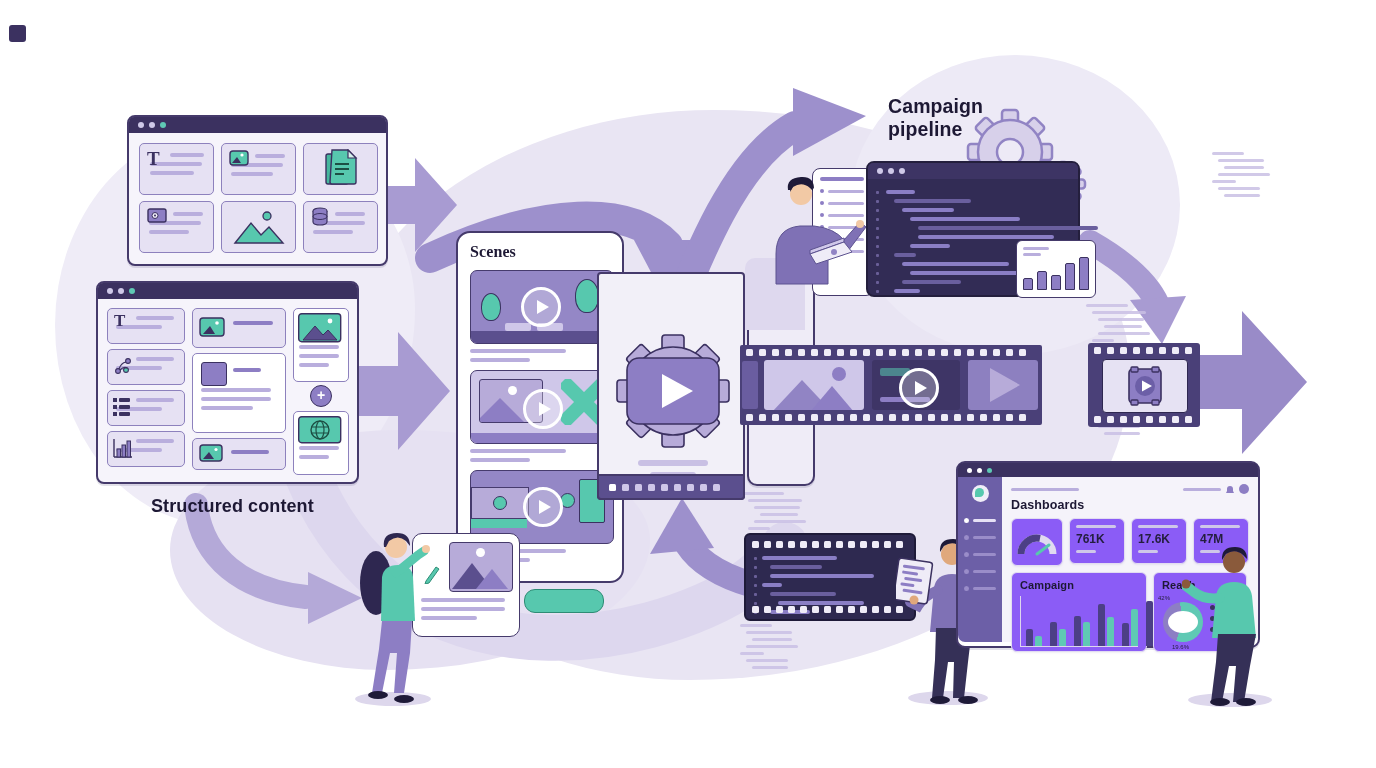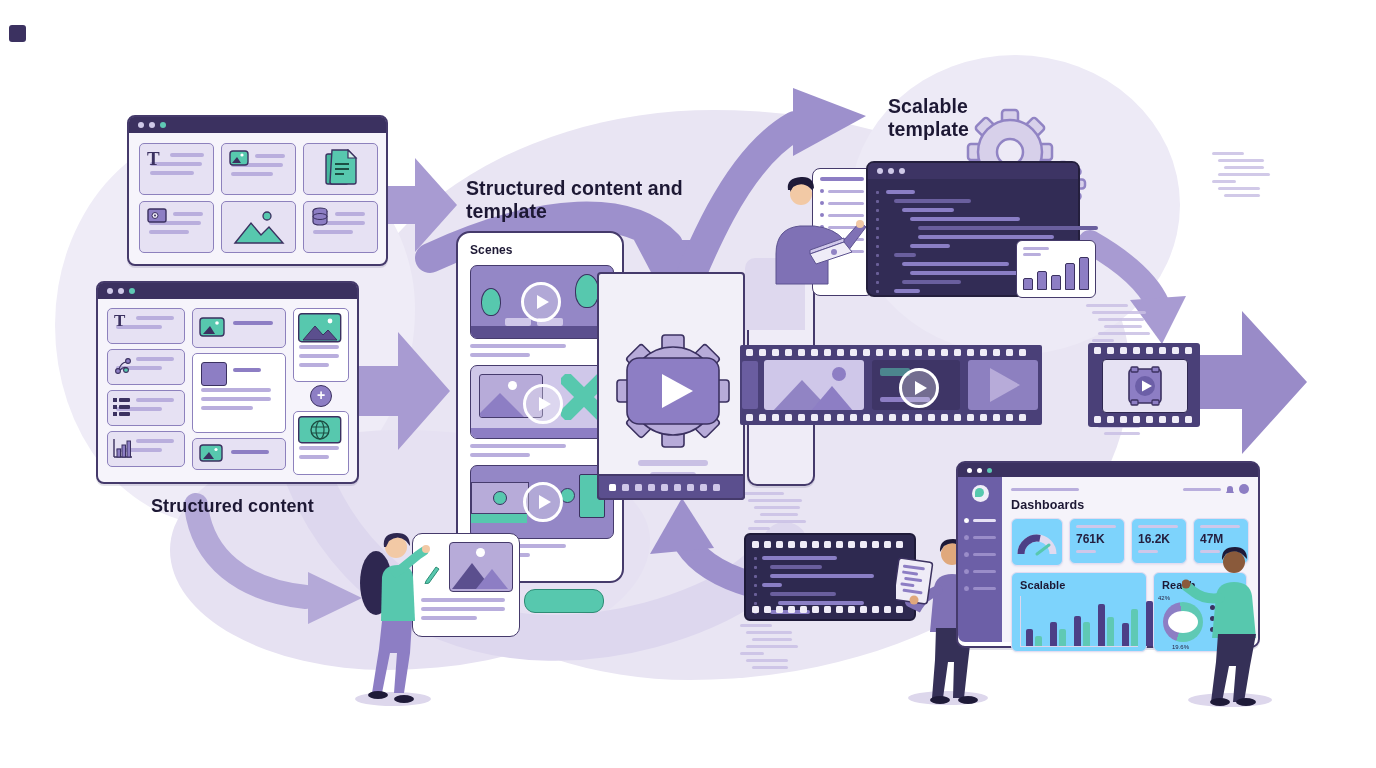--- a/index.html
+++ b/index.html
@@ -28,21 +28,21 @@
     background:rgba(255,255,255,.28);display:flex;align-items:center;justify-content:center;}
   .tri{width:0;height:0;border-style:solid;border-width:7px 0 7px 12px;border-color:transparent transparent transparent #fff;margin-left:3px;}
   .tree{position:absolute;width:18px;height:26px;background:#57c8ae;border:1.5px solid #3b3160;
     border-radius:50% 50% 45% 45%;}
   
   .cl{height:4px;border-radius:2px;background:#8a7ec5;margin-top:5px;}
   .fcl{height:3px;border-radius:1.5px;background:#c9c0e4;margin-top:4px;opacity:.85;}
   .sprock{display:flex;gap:6px;padding:4px 6px;}
   .sp{width:7px;height:7px;background:#efecf7;border-radius:1.5px;flex:none;}
   
-  .statcard{background:#7dd3fc;border:1px solid #e2dcf2;border-radius:6px;box-shadow:0 1px 2px rgba(60,50,100,.08);position:relative;}
+  .statcard{background:#8b5cf6;border:1px solid #e2dcf2;border-radius:6px;box-shadow:0 1px 2px rgba(60,50,100,.08);position:relative;}
   .bargroup{display:flex;align-items:flex-end;gap:2px;}
   .bar{width:7px;border-radius:2px 2px 0 0;}
   .legrow{display:flex;align-items:center;gap:4px;margin-top:6px;}
   .legdot{width:5px;height:5px;border-radius:50%;background:#3b3160;}
   .legln{width:34px;height:3px;border-radius:2px;background:#cfc7e9;}
   .mini-ln{height:3px;border-radius:2px;background:#b9aedd;}
 </style>
 </head>
 <body>
 
@@ -276,21 +276,21 @@
           <path d="M13,11 h18 M13,17 h18" stroke="#1d4f44" stroke-width="1.2"></path>
         </svg>
       <div class="ln" style="width:40px;margin:34px 0 0 5px;"></div>
       <div class="ln" style="width:30px;margin-left:5px;"></div>
     </div>
   </div>
 
   <div class="lbl" style="left:151px;top:496px;font-size:18px;">Structured content</div>
 
   <div class="abs" style="left:456px;top:231px;width:168px;height:352px;background:#fff;border:2px solid #453a6b;border-radius:14px;padding:10px 12px;box-sizing:border-box;">
-    <div class="lbl" style="position:static;font-size:12px;">Scenes</div>
+    <div class="lbl" style="position:static;font-size:16px;font-family:Liberation Serif, serif;">Scenes</div>
     <div class="thumb">
       <div class="tree" style="left:10px;top:22px;"></div>
       <div class="tree" style="right:14px;top:8px;width:22px;height:32px;"></div>
       <div class="abs" style="left:0;bottom:0;width:100%;height:12px;background:#5b4f8e;"></div>
       <div class="abs" style="left:34px;bottom:12px;width:26px;height:8px;background:#cfc7e9;border-radius:2px;"></div>
       <div class="abs" style="left:66px;bottom:12px;width:26px;height:8px;background:#cfc7e9;border-radius:2px;"></div>
       <div class="play" style="left:50px;top:16px;">
           <span class="tri"></span>
         </div>
     </div>
@@ -319,21 +319,20 @@
       <div class="abs" style="right:8px;top:8px;width:24px;height:42px;background:#57c8ae;border:1.4px solid #3b3160;border-radius:2px;"></div>
       <div class="abs" style="right:38px;top:22px;width:13px;height:13px;border-radius:50%;background:#57c8ae;border:1.3px solid #3b3160;"></div>
       <div class="play" style="left:52px;top:16px;">
           <span class="tri"></span>
         </div>
     </div>
     <div class="ln" style="width:96px;"></div>
       <div class="ln" style="width:60px;"></div>
   </div>
 
-  <div class="lbl" style="left:466px;top:177px;width:265px;font-size:19.5px;">Structured content and template</div>
 
   <div class="win" style="left:747px;top:266px;width:64px;height:216px;background:#efecf7;border-radius:10px;">
     <div class="abs" style="left:10px;top:4px;font-weight:700;color:#3b3160;font-size:15px;letter-spacing:2px;">...</div>
   </div>
 
   <div class="abs" style="left:597px;top:272px;width:148px;height:228px;background:#f2f0f8;border:2px solid #453a6b;border-radius:4px;box-sizing:border-box;">
     <svg class="abs" style="left:9px;top:52px;" width="130" height="130" viewBox="-65 -65 130 130">
       <g fill="#b7abd9" stroke="#3b3160" stroke-width="1.6">
         <g id="teeth">
             <rect x="-11" y="-56" width="22" height="18" rx="3" transform="rotate(0 0 0)"></rect>
@@ -358,21 +357,21 @@
         <span class="sp" style="background:#cfc7e9;"></span>
         <span class="sp" style="background:#cfc7e9;"></span>
         <span class="sp" style="background:#cfc7e9;"></span>
         <span class="sp" style="background:#cfc7e9;"></span>
         <span class="sp" style="background:#cfc7e9;"></span>
         <span class="sp" style="background:#cfc7e9;"></span>
         <span class="sp" style="background:#cfc7e9;"></span>
     </div>
   </div>
 
-  <div class="lbl" style="left:888px;top:95px;width:110px;font-size:19.5px;">Scalable template</div>
+  <div class="lbl" style="left:888px;top:95px;width:110px;font-size:19.5px;">Campaign pipeline</div>
   <svg class="abs" style="left:955px;top:100px;" width="140" height="105" viewBox="0 0 140 105">
     <g fill="#d7d0ea" stroke="#9184c4" stroke-width="2.5">
       <g id="gearbig">
           <rect x="47" y="10" width="16" height="16" rx="3" transform="rotate(0 55 52)"></rect>
           <rect x="47" y="10" width="16" height="16" rx="3" transform="rotate(45 55 52)"></rect>
           <rect x="47" y="10" width="16" height="16" rx="3" transform="rotate(90 55 52)"></rect>
           <rect x="47" y="10" width="16" height="16" rx="3" transform="rotate(135 55 52)"></rect>
           <rect x="47" y="10" width="16" height="16" rx="3" transform="rotate(180 55 52)"></rect>
           <rect x="47" y="10" width="16" height="16" rx="3" transform="rotate(225 55 52)"></rect>
           <rect x="47" y="10" width="16" height="16" rx="3" transform="rotate(270 55 52)"></rect>
@@ -721,32 +720,32 @@
               <path d="M21,26 L33,17" stroke="#57c8ae" stroke-width="3" stroke-linecap="round"></path>
             </svg>
           </div>
           <div class="statcard" style="width:56px;height:46px;padding:6px;box-sizing:border-box;">
             <div class="mini-ln" style="width:40px;background:#cfc7e9;"></div>
             <div style="font-weight:700;font-size:12px;color:#241e3e;margin-top:4px;">761K</div>
             <div class="mini-ln" style="width:20px;margin-top:4px;background:#cfc7e9;"></div>
           </div>
           <div class="statcard" style="width:56px;height:46px;padding:6px;box-sizing:border-box;">
             <div class="mini-ln" style="width:40px;background:#cfc7e9;"></div>
-            <div style="font-weight:700;font-size:12px;color:#241e3e;margin-top:4px;">16.2K</div>
+            <div style="font-weight:700;font-size:12px;color:#241e3e;margin-top:4px;">17.6K</div>
             <div class="mini-ln" style="width:20px;margin-top:4px;background:#cfc7e9;"></div>
           </div>
           <div class="statcard" style="width:56px;height:46px;padding:6px;box-sizing:border-box;">
             <div class="mini-ln" style="width:40px;background:#cfc7e9;"></div>
             <div style="font-weight:700;font-size:12px;color:#241e3e;margin-top:4px;">47M</div>
             <div class="mini-ln" style="width:20px;margin-top:4px;background:#cfc7e9;"></div>
           </div>
         </div>
         <div style="display:flex;gap:6px;margin-top:6px;">
           <div class="statcard" style="width:136px;height:80px;padding:6px 8px;box-sizing:border-box;">
-            <div class="lbl" style="position:static;font-size:11px;">Scalable</div>
+            <div class="lbl" style="position:static;font-size:11px;">Campaign</div>
             <div style="display:flex;align-items:flex-end;gap:8px;height:50px;margin-top:4px;border-left:1px solid #ddd6ee;border-bottom:1px solid #ddd6ee;padding-left:5px;" id="campaign-plot">
                 <div class="bargroup">
                   <div class="bar" style="height: 17px; background: rgb(76, 63, 134);"></div>
                   <div class="bar" style="height: 10px; background: rgb(95, 201, 180);"></div>
                 </div>
                 <div class="bargroup">
                   <div class="bar" style="height: 24px; background: rgb(76, 63, 134);"></div>
                   <div class="bar" style="height: 17px; background: rgb(95, 201, 180);"></div>
                 </div>
                 <div class="bargroup">

